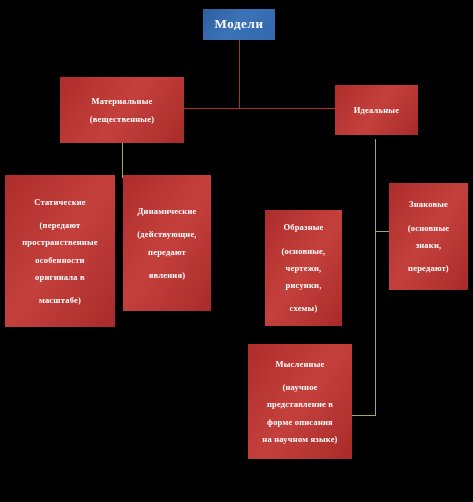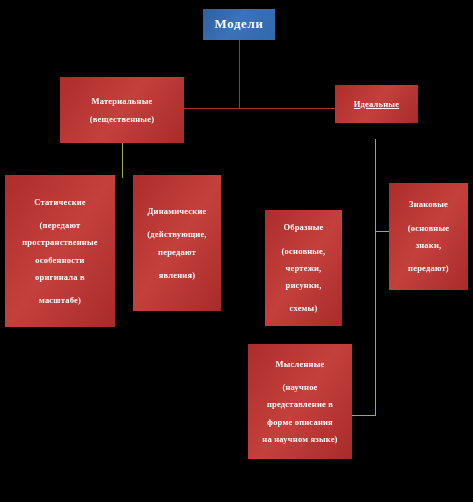--- a/index.html
+++ b/index.html
@@ -84,34 +84,34 @@
 
   <div class="node node-root" style="left:203px; top:3px; width:72px; height:31px;">
     <span class="line">Модели</span>
   </div>
 
   <div class="node node-red" style="left:60px; top:77px; width:124px; height:66px;">
     <span class="line">Материальные</span>
     <span class="line">(вещественные)</span>
   </div>
 
-  <div class="node node-red" style="left:335px; top:85px; width:83px; height:38px;text-decoration:underline;">
+  <div class="node node-red" style="left:335px; top:85px; width:83px; height:50px;">
     <span class="line">Идеальные</span>
   </div>
 
   <div class="node node-red level2" style="left:5px; top:175px; width:110px; height:152px;text-align:center;">
     <span class="line">Статические</span>
     <span class="line gap">(передают</span>
     <span class="line">пространственные</span>
     <span class="line">особенности</span>
     <span class="line">оригинала в</span>
     <span class="line gap">масштабе)</span>
   </div>
 
-  <div class="node node-red level2" style="left:133px; top:175px; width:88px; height:136px;">
+  <div class="node node-red level2" style="left:123px; top:175px; width:88px; height:136px;">
     <span class="line">Динамические</span>
     <span class="line gap">(действующие,</span>
     <span class="line">передают</span>
     <span class="line gap">явления)</span>
   </div>
 
   <div class="node node-red level2" style="left:265px; top:183px; width:77px; height:116px;margin-top:27px;">
     <span class="line">Образные</span>
     <span class="line gap">(основные,</span>
     <span class="line">чертежи,</span>

